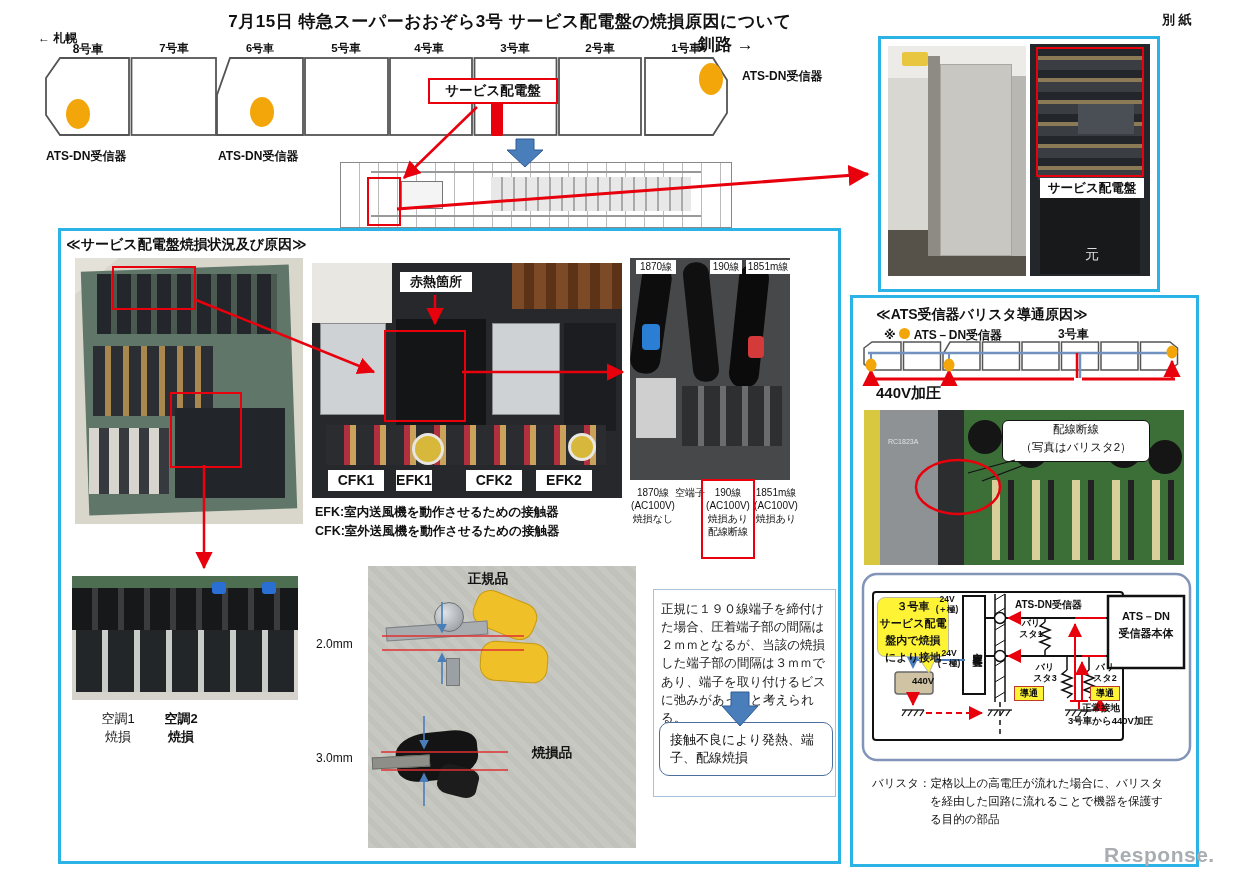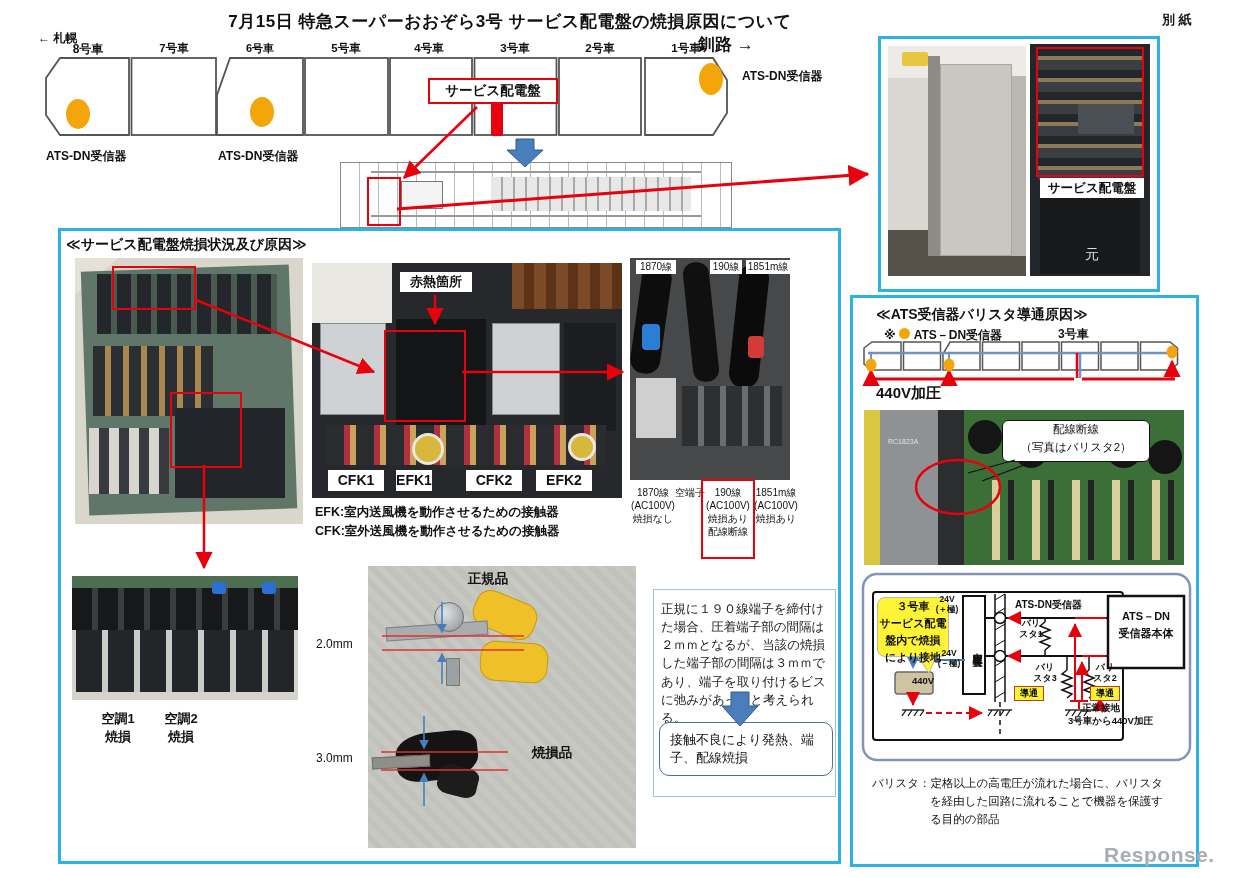--- a/index.html
+++ b/index.html
@@ -156,21 +156,21 @@
 (AC100V)
 焼損あり</div>
 
   <div class="abs photo" style="left:72px;top:576px;width:226px;height:124px;background:#d6d3cc">
     <span class="d" style="left:0;top:0;width:226px;height:14px;background:#4e6e52"></span>
     <span class="d" style="left:0;top:12px;width:226px;height:42px;background:repeating-linear-gradient(90deg,#17181a 0 20px,#3a3c3e 20px 26px)"></span>
     <span class="d" style="left:4px;top:54px;width:218px;height:62px;background:repeating-linear-gradient(90deg,#222629 0 26px,#caccc9 26px 32px)"></span>
     <span class="d" style="left:140px;top:6px;width:14px;height:12px;background:#2a6fd4;border-radius:3px"></span>
     <span class="d" style="left:190px;top:6px;width:14px;height:12px;background:#2a6fd4;border-radius:3px"></span>
   </div>
-  <div class="abs ctr pre" style="left:95px;top:710px;width:46px;font-size:13px;font-weight:700;line-height:1.4">空調1
+  <div class="abs ctr pre" style="left:95px;top:710px;width:46px;font-size:13px;font-weight:400;line-height:1.4">空調1
 焼損</div>
   <div class="abs ctr pre" style="left:158px;top:710px;width:46px;font-size:13px;font-weight:600;line-height:1.4">空調2
 焼損</div>
   <div class="abs" style="left:316px;top:637px;font-size:12px">2.0mm</div>
   <div class="abs" style="left:316px;top:751px;font-size:12px">3.0mm</div>
 
   <div class="abs photo" style="left:368px;top:566px;width:268px;height:282px;background:
        repeating-linear-gradient(45deg,#c8c8c2 0 6px,#c2c2bc 6px 12px)">
     <span class="d" style="left:105px;top:30px;width:62px;height:36px;background:#f0c028;border:1px solid #c79a10;border-radius:15px;transform:rotate(22deg)"></span>
     <span class="d" style="left:112px;top:76px;width:66px;height:38px;background:#f0c028;border:1px solid #c79a10;border-radius:15px;transform:rotate(4deg)"></span>

